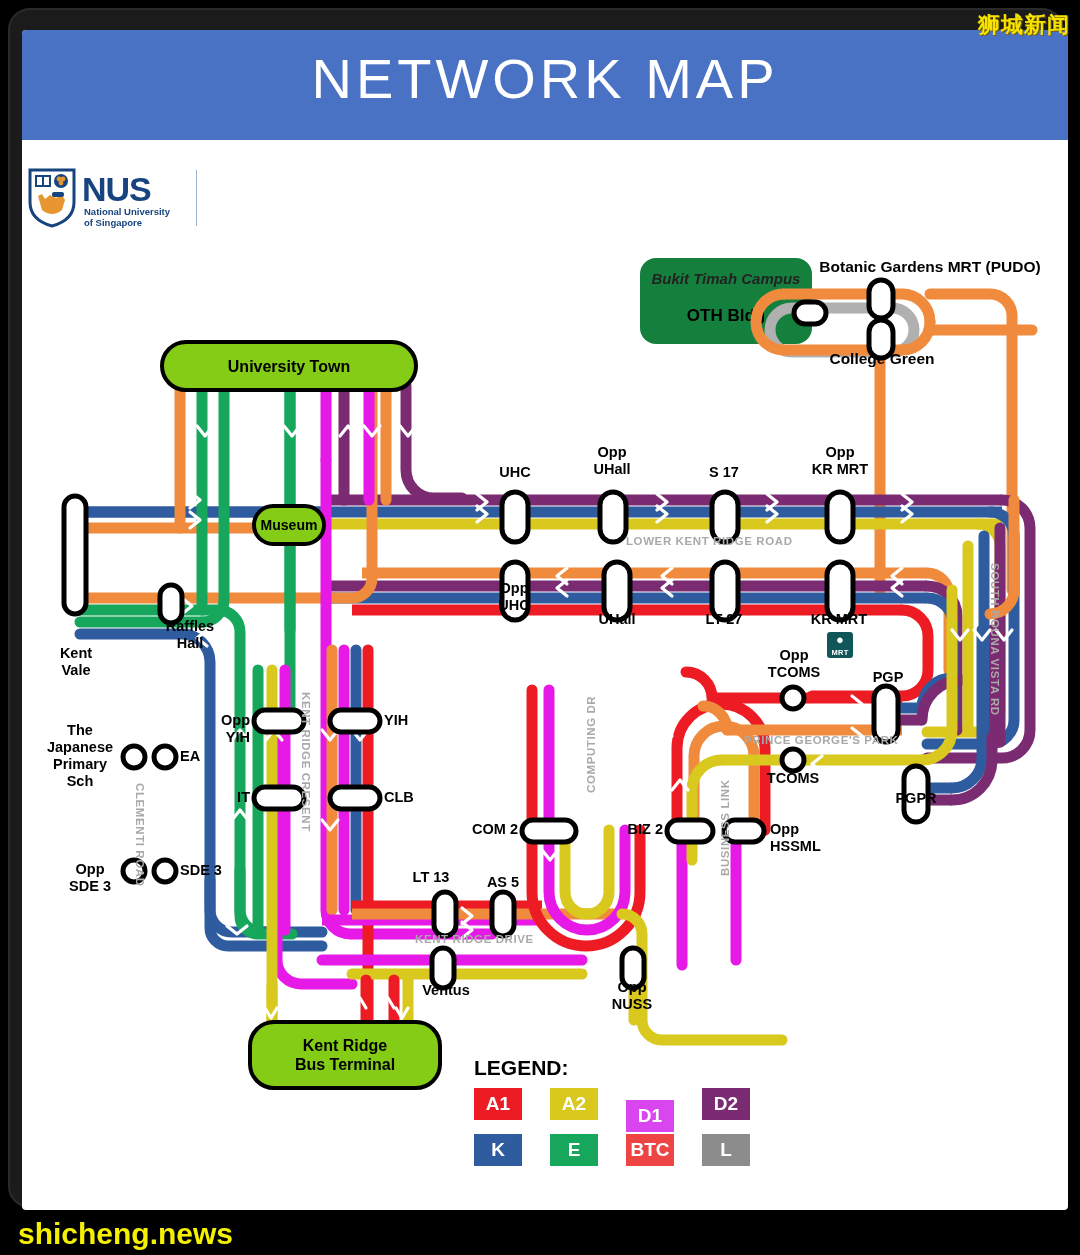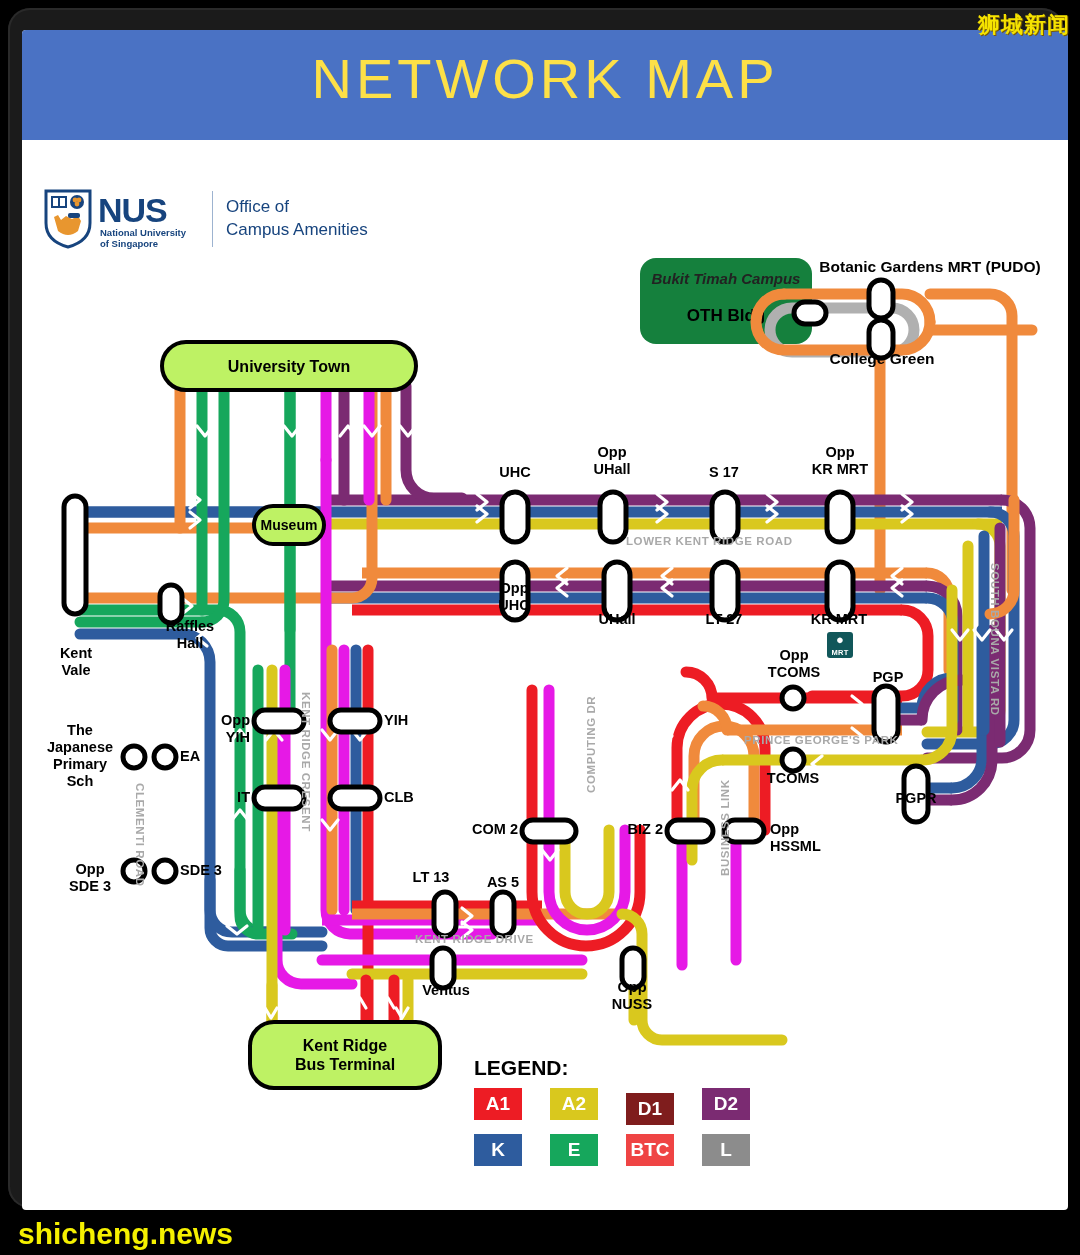--- a/index.html
+++ b/index.html
@@ -7,44 +7,44 @@
   #root{position:relative;width:1080px;height:1255px;background:#000;overflow:hidden;}
 
   
   #frame{position:absolute;left:8px;top:8px;width:1056px;height:1200px;
          background:#1b1b1b;border-radius:22px;box-shadow:0 0 0 2px #2a2a2a inset;}
   #sheet{position:absolute;left:14px;top:22px;width:1046px;height:1180px;background:#ffffff;border-radius:4px;overflow:hidden;}
 
   
   #header{position:absolute;left:0;top:0;width:1046px;height:110px;background:#4a72c4;}
   #header .title{position:absolute;left:0;top:16px;width:1046px;text-align:center;
-      color:#fde047;font-size:56px;letter-spacing:4px;font-weight:400;font-family:"Liberation Sans",sans-serif;}
-
-  
-  #logo{position:absolute;left:22px;top:138px;width:330px;height:64px;margin-top:21px;}
+      color:#ffffff;font-size:56px;letter-spacing:4px;font-weight:400;font-family:"Liberation Sans",sans-serif;}
+
+  
+  #logo{position:absolute;left:6px;top:138px;width:330px;height:64px;}
   .shield{position:absolute;left:0;top:0;width:48px;height:60px;}
   .nus-word{position:absolute;left:54px;top:2px;color:#17447e;font-size:34px;font-weight:bold;letter-spacing:-1px;}
   .nus-sub{position:absolute;left:56px;top:38px;color:#17447e;font-size:9.5px;font-weight:bold;line-height:11px;}
   .divider{position:absolute;left:168px;top:2px;width:1px;height:56px;background:#9db3d0;}
   .oca{position:absolute;left:182px;top:6px;color:#17447e;font-size:17px;line-height:23px;}
 
   
   #map{position:absolute;left:0;top:0;width:1046px;height:1180px;}
   #map svg{position:absolute;left:0;top:0;}
 
   
   .lbl{position:absolute;color:#000;font-size:14.5px;font-weight:bold;line-height:17px;white-space:nowrap;}
   .lbl.c{transform:translateX(-50%);text-align:center;}
   .lbl.r{transform:translateX(-100%);text-align:right;}
   .lbl.big{font-size:15.5px;}
   .road{position:absolute;color:#a9a9a9;font-size:11.5px;font-weight:bold;letter-spacing:.6px;white-space:nowrap;}
   .road.v{transform-origin:0 0;}
 
   
-  .termbox{position:absolute;background:#bef264;border:4px solid #000;border-radius:26px;
+  .termbox{position:absolute;background:#84cc16;border:4px solid #000;border-radius:26px;
       display:flex;align-items:center;justify-content:center;text-align:center;
       font-size:16px;font-weight:bold;color:#000;line-height:19px;}
 
   
   #btpanel{position:absolute;background:#15803d;border-radius:16px;}
   #btpanel .it{position:absolute;left:0;top:12px;width:100%;text-align:center;font-style:italic;font-size:15px;font-weight:bold;color:#222;}
   #btpanel .nm{position:absolute;left:0;top:48px;width:100%;text-align:center;font-size:17px;font-weight:bold;color:#000;}
 
   
   .mrtbadge{position:absolute;width:26px;height:26px;background:#11575a;border-radius:3px;}
@@ -89,24 +89,20 @@
           <circle cx="33" cy="15" r="2.4" fill="#e8962f"></circle>
           <path d="M10 28 L14 26 L17 31 L22 27 L28 30 L34 27 L37 32 L34 42 Q24 50 14 42 Z" fill="#e8962f"></path>
           <rect x="24" y="24" width="12" height="5" rx="2" fill="#17447e"></rect>
         </svg>
         <div class="nus-word">NUS</div>
         <div class="nus-sub">
           <div>National University</div>
           <div>of Singapore</div>
         </div>
         <div class="divider"></div>
-        <div class="oca">
-          <div>Office of</div>
-          <div>Campus Amenities</div>
-        </div>
       </div>
 
       <div id="map">
 
         <div id="btpanel" style="left:618px;top:228px;width:172px;height:86px;">
           <div class="it">Bukit Timah Campus</div>
           <div class="nm">OTH Bldg</div>
         </div>
 
         <svg width="1046" height="1180">
@@ -404,21 +400,21 @@
 
       <div id="legend">
         <div class="ttl">LEGEND:</div>
         <div class="chipgrid">
           <div class="chip" style="left:0px;top:0px;background:#ed1c24;">
               <span>A1</span>
             </div>
           <div class="chip" style="left:76px;top:0px;background:#d9c81e;">
               <span>A2</span>
             </div>
-          <div class="chip" style="left:152px;top:5px;background:#7f1d1d;text-align:center;">
+          <div class="chip" style="left:152px;top:12px;background:#d946ef;text-align:center;">
               <span>D1</span>
             </div>
           <div class="chip" style="left:228px;top:0px;background:#7b2b72;">
               <span>D2</span>
             </div>
           <div class="chip" style="left:0px;top:46px;background:#2e5c9e;">
               <span>K</span>
             </div>
           <div class="chip" style="left:76px;top:46px;background:#16a75c;">
               <span>E</span>

